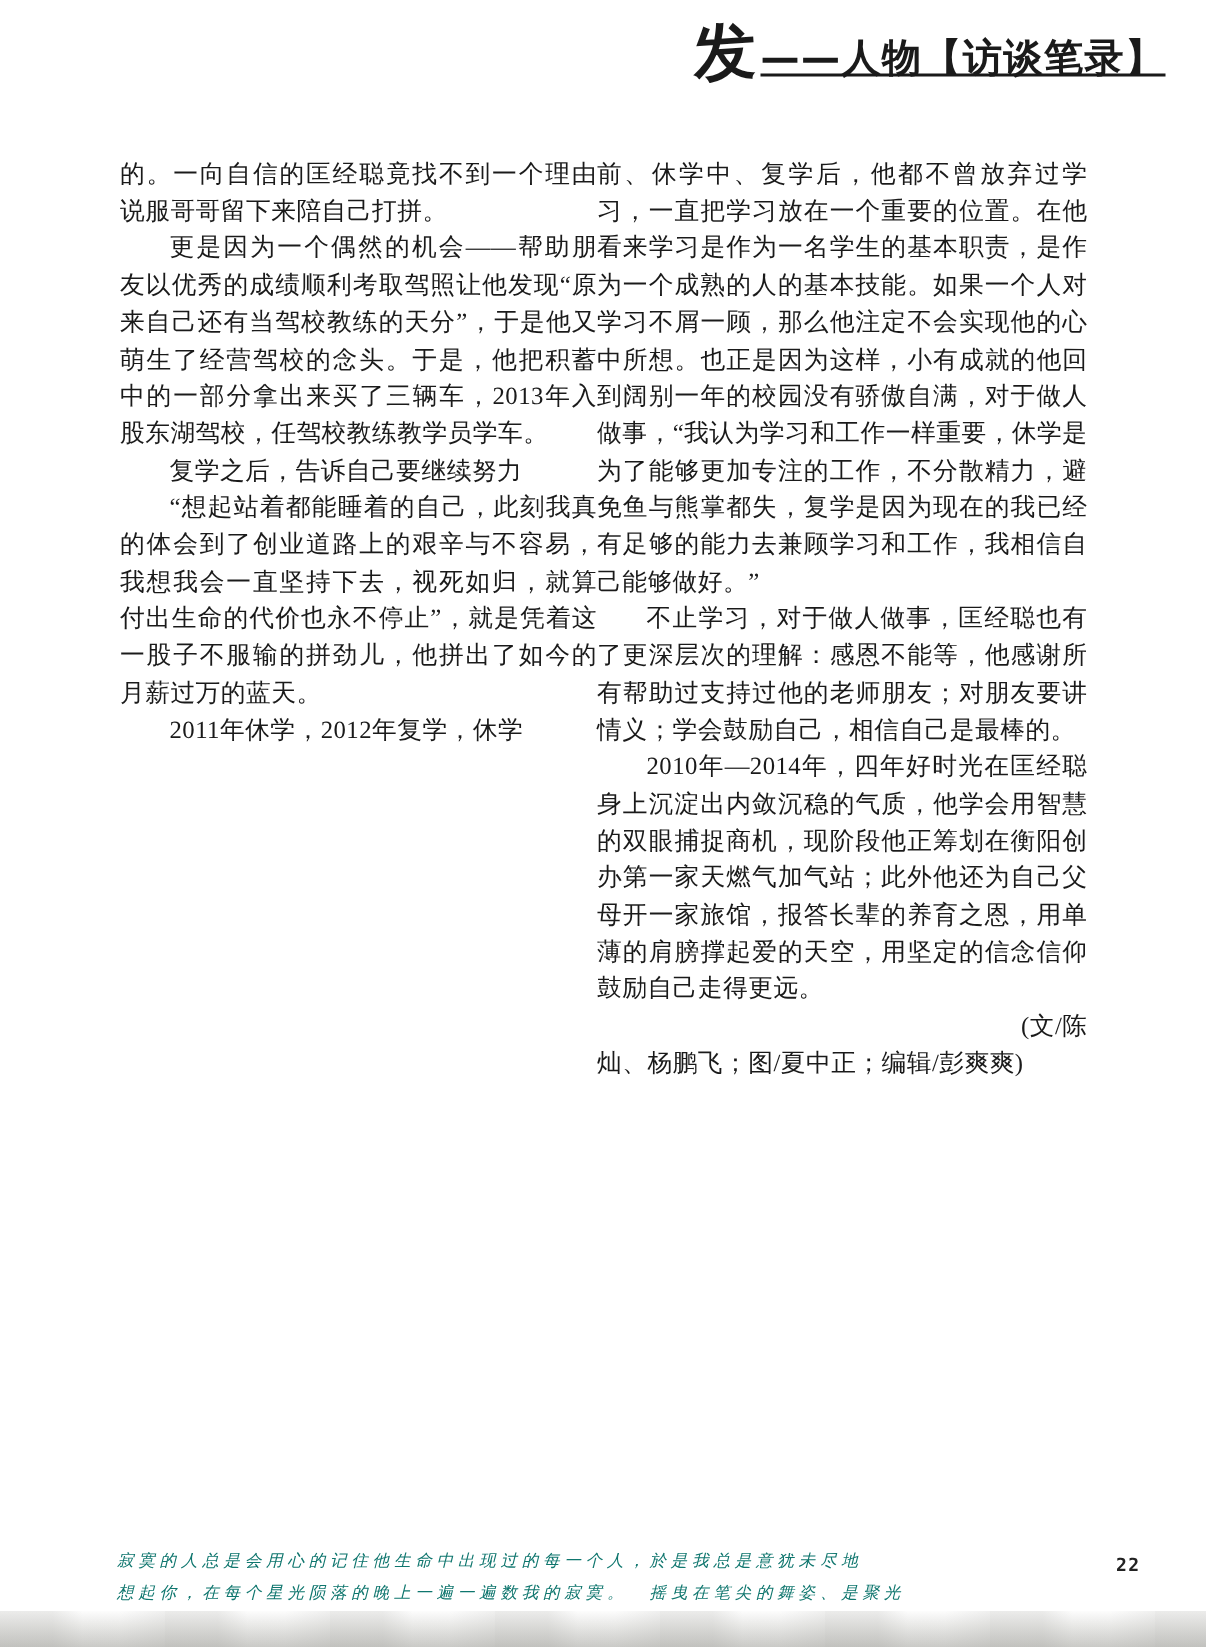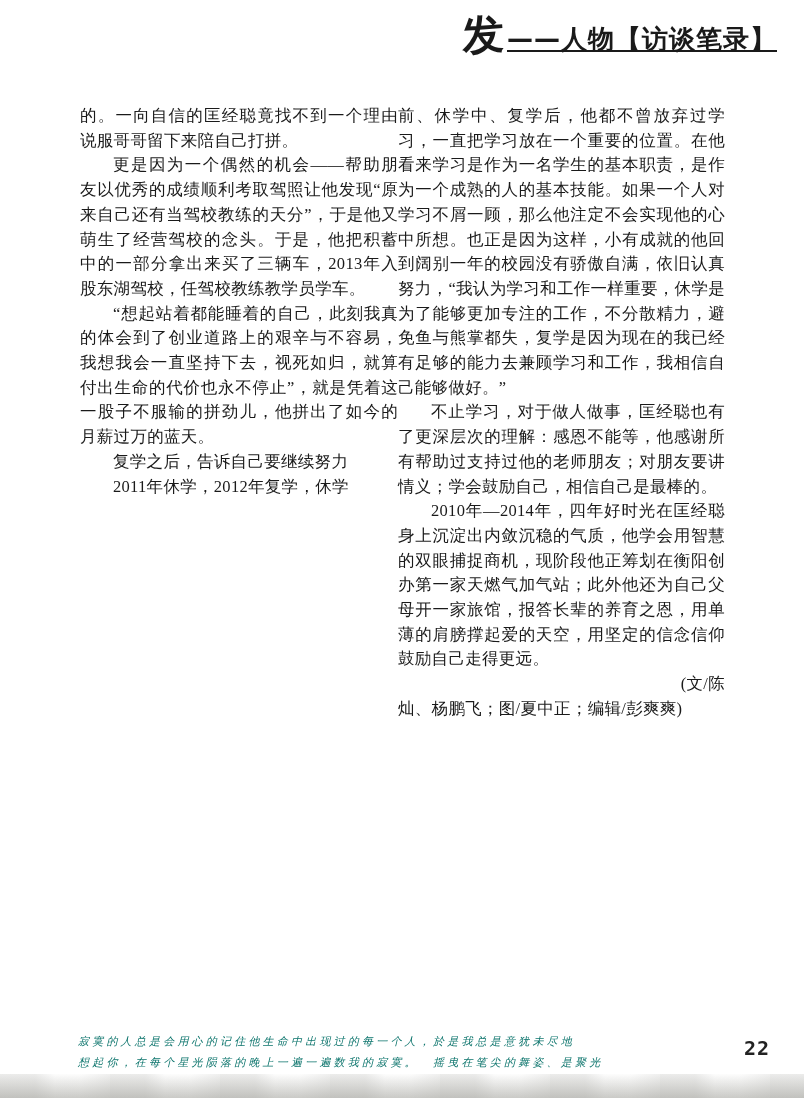--- a/index.html
+++ b/index.html
@@ -61,21 +61,21 @@
     font-size:11px;
     line-height:21px;
     letter-spacing:3.2px;
     color:#0f766e;
     white-space:nowrap;
   }
   .page-number{
     position:absolute;left:744px;top:1036px;
     font-family:"DejaVu Sans Mono","Liberation Mono",monospace;
     font-weight:bold;
-    font-size:20px;
+    font-size:12px;
     letter-spacing:1px;
     color:#222;
   }
   .bottom-strip{
     position:absolute;left:0;bottom:0;
     width:100%;height:24px;
     background:
       repeating-linear-gradient(90deg,
         rgba(150,150,145,0.18) 0px, rgba(150,150,145,0.18) 35px,
         rgba(150,150,145,0.02) 55px, rgba(150,150,145,0.02) 80px,
@@ -94,27 +94,27 @@
   <div class="page-header">
     <span class="brand-script">发</span>
     <span class="section-title">——人物【访谈笔录】</span>
   </div>
 
   <div class="article">
 
     <div class="col left">
       <p>的。一向自信的匡经聪竟找不到一个理由说服哥哥留下来陪自己打拼。</p>
       <p class="indent">更是因为一个偶然的机会——帮助朋友以优秀的成绩顺利考取驾照让他发现“原来自己还有当驾校教练的天分”，于是他又萌生了经营驾校的念头。于是，他把积蓄中的一部分拿出来买了三辆车，2013年入股东湖驾校，任驾校教练教学员学车。</p>
+      <p class="indent">复学之后，告诉自己要继续努力</p>
       <p class="indent">“想起站着都能睡着的自己，此刻我真的体会到了创业道路上的艰辛与不容易，我想我会一直坚持下去，视死如归，就算付出生命的代价也永不停止”，就是凭着这一股子不服输的拼劲儿，他拼出了如今的月薪过万的蓝天。</p>
-      <p class="indent">复学之后，告诉自己要继续努力</p>
       <p class="indent">2011年休学，2012年复学，休学</p>
     </div>
 
     <div class="col right">
-      <p>前、休学中、复学后，他都不曾放弃过学习，一直把学习放在一个重要的位置。在他看来学习是作为一名学生的基本职责，是作为一个成熟的人的基本技能。如果一个人对学习不屑一顾，那么他注定不会实现他的心中所想。也正是因为这样，小有成就的他回到阔别一年的校园没有骄傲自满，依旧认真努力，“我认为学习和工作一样重要，休学是为了能够更加专注的工作，不分散精力，避免鱼与熊掌都失，复学是因为现在的我已经有足够的能力去兼顾学习和工作，我相信自己能够做好。”</p>
+      <p>前、休学中、复学后，他都不曾放弃过学习，一直把学习放在一个重要的位置。在他看来学习是作为一名学生的基本职责，是作为一个成熟的人的基本技能。如果一个人对学习不屑一顾，那么他注定不会实现他的心中所想。也正是因为这样，小有成就的他回到阔别一年的校园没有骄傲自满，对于做人做事，“我认为学习和工作一样重要，休学是为了能够更加专注的工作，不分散精力，避免鱼与熊掌都失，复学是因为现在的我已经有足够的能力去兼顾学习和工作，我相信自己能够做好。”</p>
       <p class="indent">不止学习，对于做人做事，匡经聪也有了更深层次的理解：感恩不能等，他感谢所有帮助过支持过他的老师朋友；对朋友要讲情义；学会鼓励自己，相信自己是最棒的。</p>
       <p class="indent">2010年—2014年，四年好时光在匡经聪身上沉淀出内敛沉稳的气质，他学会用智慧的双眼捕捉商机，现阶段他正筹划在衡阳创办第一家天燃气加气站；此外他还为自己父母开一家旅馆，报答长辈的养育之恩，用单薄的肩膀撑起爱的天空，用坚定的信念信仰鼓励自己走得更远。</p>
       <p class="credit-right">(文/陈</p>
       <p>灿、杨鹏飞；图/夏中正；编辑/彭爽爽)</p>
     </div>
 
   </div>
 
   <div class="footer-quote">
     <div>寂寞的人总是会用心的记住他生命中出现过的每一个人，於是我总是意犹未尽地</div>

